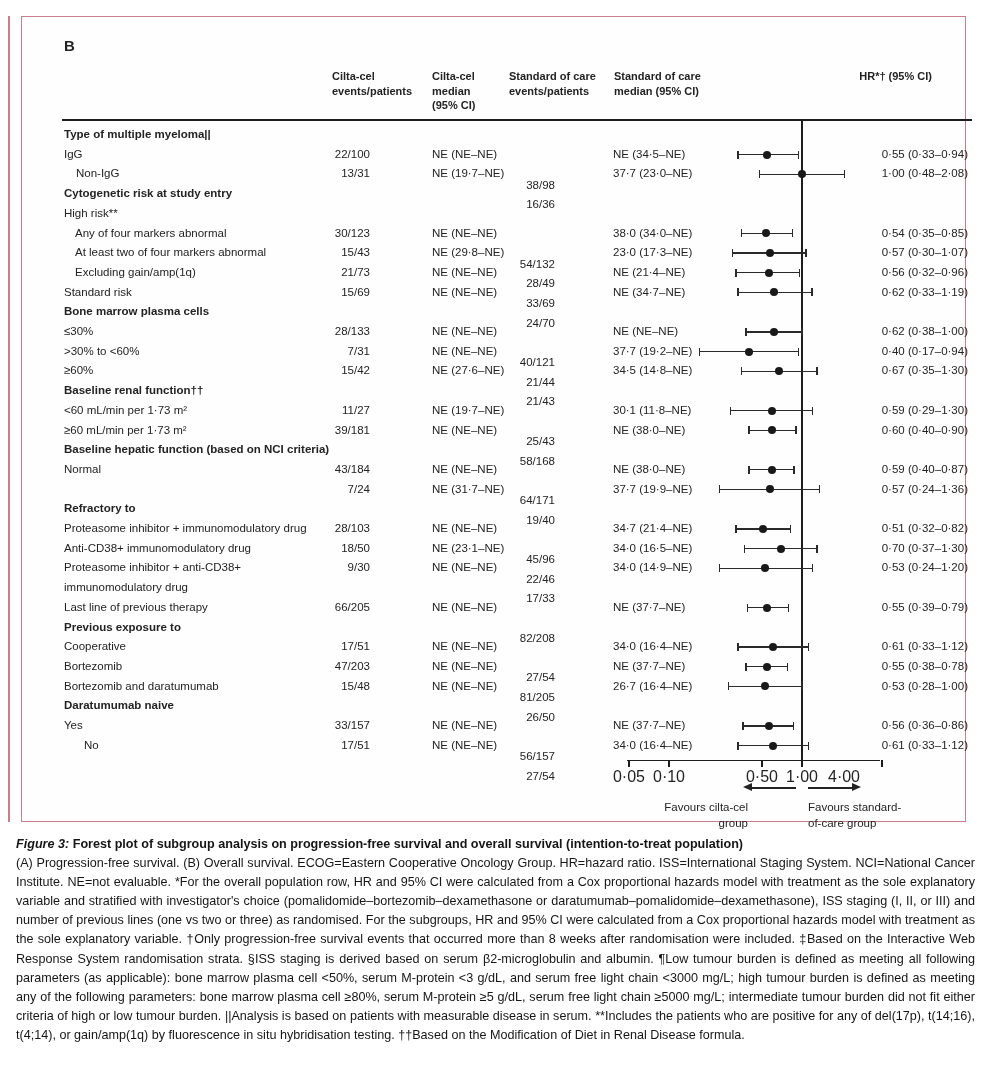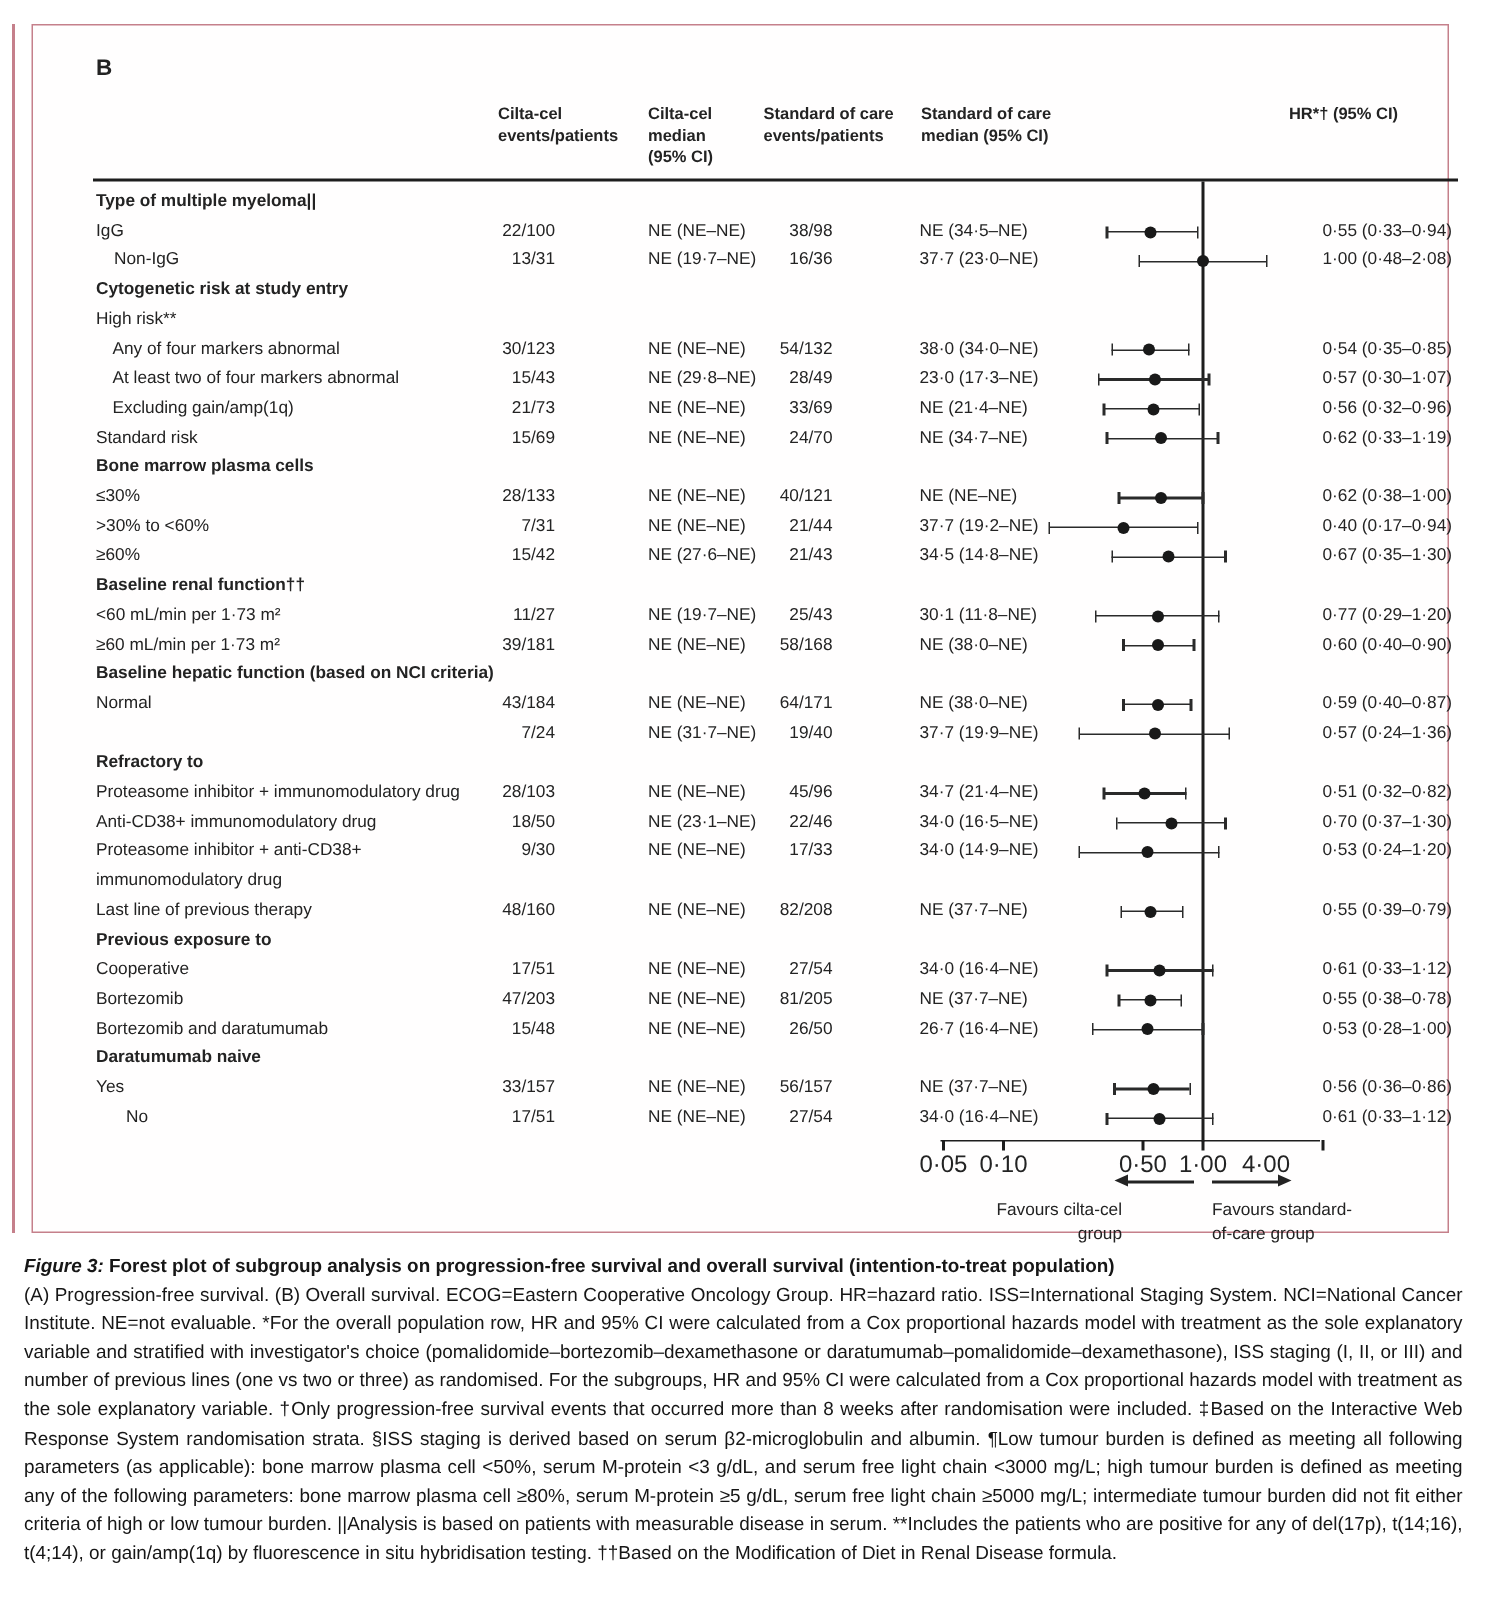--- a/index.html
+++ b/index.html
@@ -19,21 +19,21 @@
   #head-rule{position:absolute;left:40px;top:102px;width:910px;height:1.6px;background:#1d1d1d;}
   #ref-line{position:absolute;left:779.4px;top:103.6px;width:1.2px;height:640px;background:#1d1d1d;}
   
   #rows{position:absolute;left:0;top:108px;width:990px;}
   .row{position:absolute;left:0;width:990px;height:19.7px;line-height:19.7px;font-size:11.5px;}
   .lbl{position:absolute;white-space:nowrap;}
   .b{font-weight:bold;}
   .c{position:absolute;white-space:nowrap;}
   .ev1{left:280px;width:68px;text-align:right;}
   .med1{left:410px;}
-  .ev2{left:455px;width:78px;text-align:right;}
+  .ev2{left:455px;width:78px;text-align:right;margin-top:31px;}
   .med2{left:591px;}
   .hrtxt{left:824px;width:122px;text-align:right;}
   .ciline{position:absolute;top:50%;height:1.4px;background:#2a2a2a;margin-top:-0.7px;}
   .cicap{position:absolute;top:50%;width:1.4px;height:8px;background:#2a2a2a;margin-top:-4px;}
   .dot{position:absolute;top:50%;width:8px;height:8px;border-radius:50%;background:#191919;transform:translate(-50%,-50%);}
   
   #axis-line{position:absolute;left:605px;top:743px;width:253px;height:1.4px;background:#1d1d1d;}
   .tick{position:absolute;top:743px;width:1.3px;height:7px;background:#1d1d1d;}
   .ticklab{position:absolute;top:751px;width:44px;text-align:center;font-size:16px;}
   
@@ -198,21 +198,21 @@
         </div>
         <div class="row" style="top: 256.1px;">
           <span class="lbl b" style="left: 42px;">Baseline renal function††</span>
         </div>
         <div class="row" style="top: 275.8px;">
           <span class="lbl" style="left: 42px;">&lt;60 mL/min per 1·73 m²</span>
           <span class="c ev1">11/27</span>
           <span class="c med1">NE (19·7–NE)</span>
           <span class="c ev2">25/43</span>
           <span class="c med2">30·1 (11·8–NE)</span>
-          <span class="c hrtxt">0·77 (0·29–1·20)</span>
+          <span class="c hrtxt">0·59 (0·29–1·30)</span>
           <div class="ciline" style="left: 708.499px; width: 82.0322px;"></div>
           <div class="cicap" style="left: 707.799px;"></div>
           <div class="cicap" style="left: 789.831px;"></div>
           <div class="dot" style="left: 749.523px;"></div>
         </div>
         <div class="row" style="top: 295.5px;">
           <span class="lbl" style="left: 42px;">≥60 mL/min per 1·73 m²</span>
           <span class="c ev1">39/181</span>
           <span class="c med1">NE (NE–NE)</span>
           <span class="c ev2">58/168</span>
@@ -286,21 +286,21 @@
           <div class="ciline" style="left: 697.568px; width: 92.963px;"></div>
           <div class="cicap" style="left: 696.868px;"></div>
           <div class="cicap" style="left: 789.831px;"></div>
           <div class="dot" style="left: 743.329px;"></div>
         </div>
         <div class="row" style="top: 453.1px;">
           <span class="lbl" style="left: 42px;">immunomodulatory drug</span>
         </div>
         <div class="row" style="top: 472.8px;">
           <span class="lbl" style="left: 42px;">Last line of previous therapy</span>
-          <span class="c ev1">48/160</span>
+          <span class="c ev1">66/205</span>
           <span class="c med1">NE (NE–NE)</span>
           <span class="c ev2">82/208</span>
           <span class="c med2">NE (37·7–NE)</span>
           <span class="c hrtxt">0·55 (0·39–0·79)</span>
           <div class="ciline" style="left: 725.612px; width: 40.7728px;"></div>
           <div class="cicap" style="left: 724.912px;"></div>
           <div class="cicap" style="left: 765.684px;"></div>
           <div class="dot" style="left: 745.468px;"></div>
         </div>
         <div class="row" style="top: 492.5px;">

